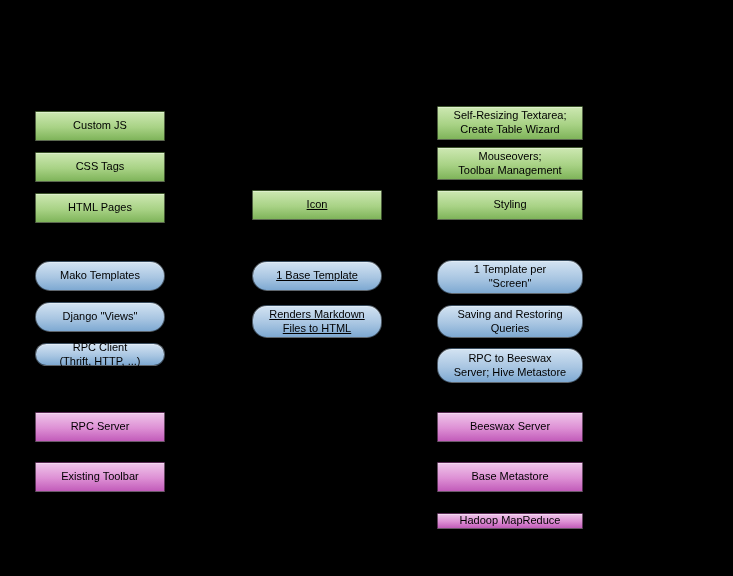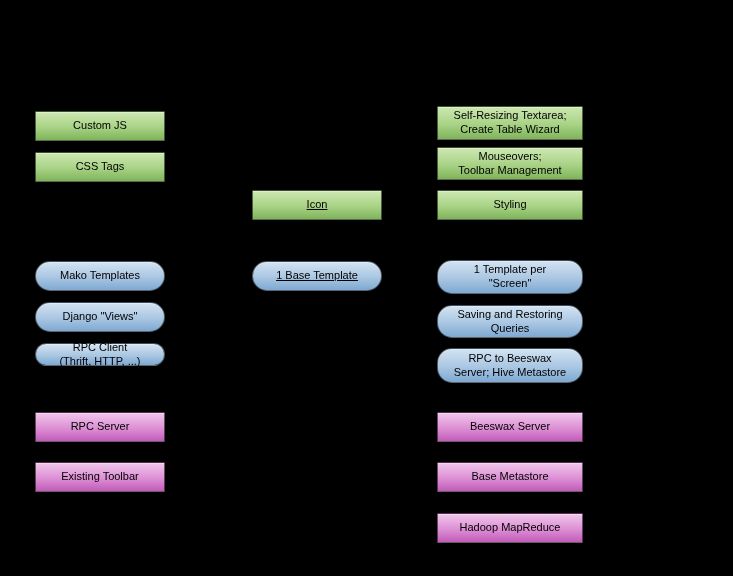--- a/index.html
+++ b/index.html
@@ -42,42 +42,45 @@
   
   .c3 { left: 437px; width: 146px; }
 </style>
 </head>
 <body>
 
 <div id="canvas">
 
   <div class="box green c1" style="top:100px; height:30px;">Custom JS</div>
   <div class="box green c1" style="top:141px; height:30px;">CSS Tags</div>
+  <div class="box green c1" style="top:182px; height:30px;">HTML Pages</div>
 
   <div class="box blue c1" style="top:250px; height:30px;">Mako Templates</div>
   <div class="box blue c1" style="top:291px; height:30px;">Django "Views"</div>
   <div class="box blue c1" style="top:332px; height:23px;text-align:center;">RPC Client
 (Thrift, HTTP, ...)</div>
 
   <div class="box magenta c1" style="top:401px; height:30px;">RPC Server</div>
   <div class="box magenta c1" style="top:451px; height:30px;">Existing Toolbar</div>
 
   <div class="box green c2" style="top:179px; height:30px;">Icon</div>
   <div class="box blue c2" style="top:250px; height:30px;">1 Base Template</div>
+  <div class="box blue c2" style="top:294px; height:33px;">Renders Markdown
+Files to HTML</div>
 
   <div class="box green c3" style="top:95px; height:34px;">Self-Resizing Textarea;
 Create Table Wizard</div>
   <div class="box green c3" style="top:136px; height:33px;">Mouseovers;
 Toolbar Management</div>
   <div class="box green c3" style="top:179px; height:30px;">Styling</div>
 
   <div class="box blue c3" style="top:249px; height:34px;">1 Template per
 "Screen"</div>
   <div class="box blue c3" style="top:294px; height:33px;">Saving and Restoring
 Queries</div>
   <div class="box blue c3" style="top:337px; height:35px;">RPC to Beeswax
 Server; Hive Metastore</div>
 
   <div class="box magenta c3" style="top:401px; height:30px;">Beeswax Server</div>
   <div class="box magenta c3" style="top:451px; height:30px;">Base Metastore</div>
-  <div class="box magenta c3" style="top:502px; height:30px;">Hadoop MapReduce</div>
+  <div class="box magenta c3" style="top:502px; height:16px;">Hadoop MapReduce</div>
 
 </div>
 
 </body></html>

